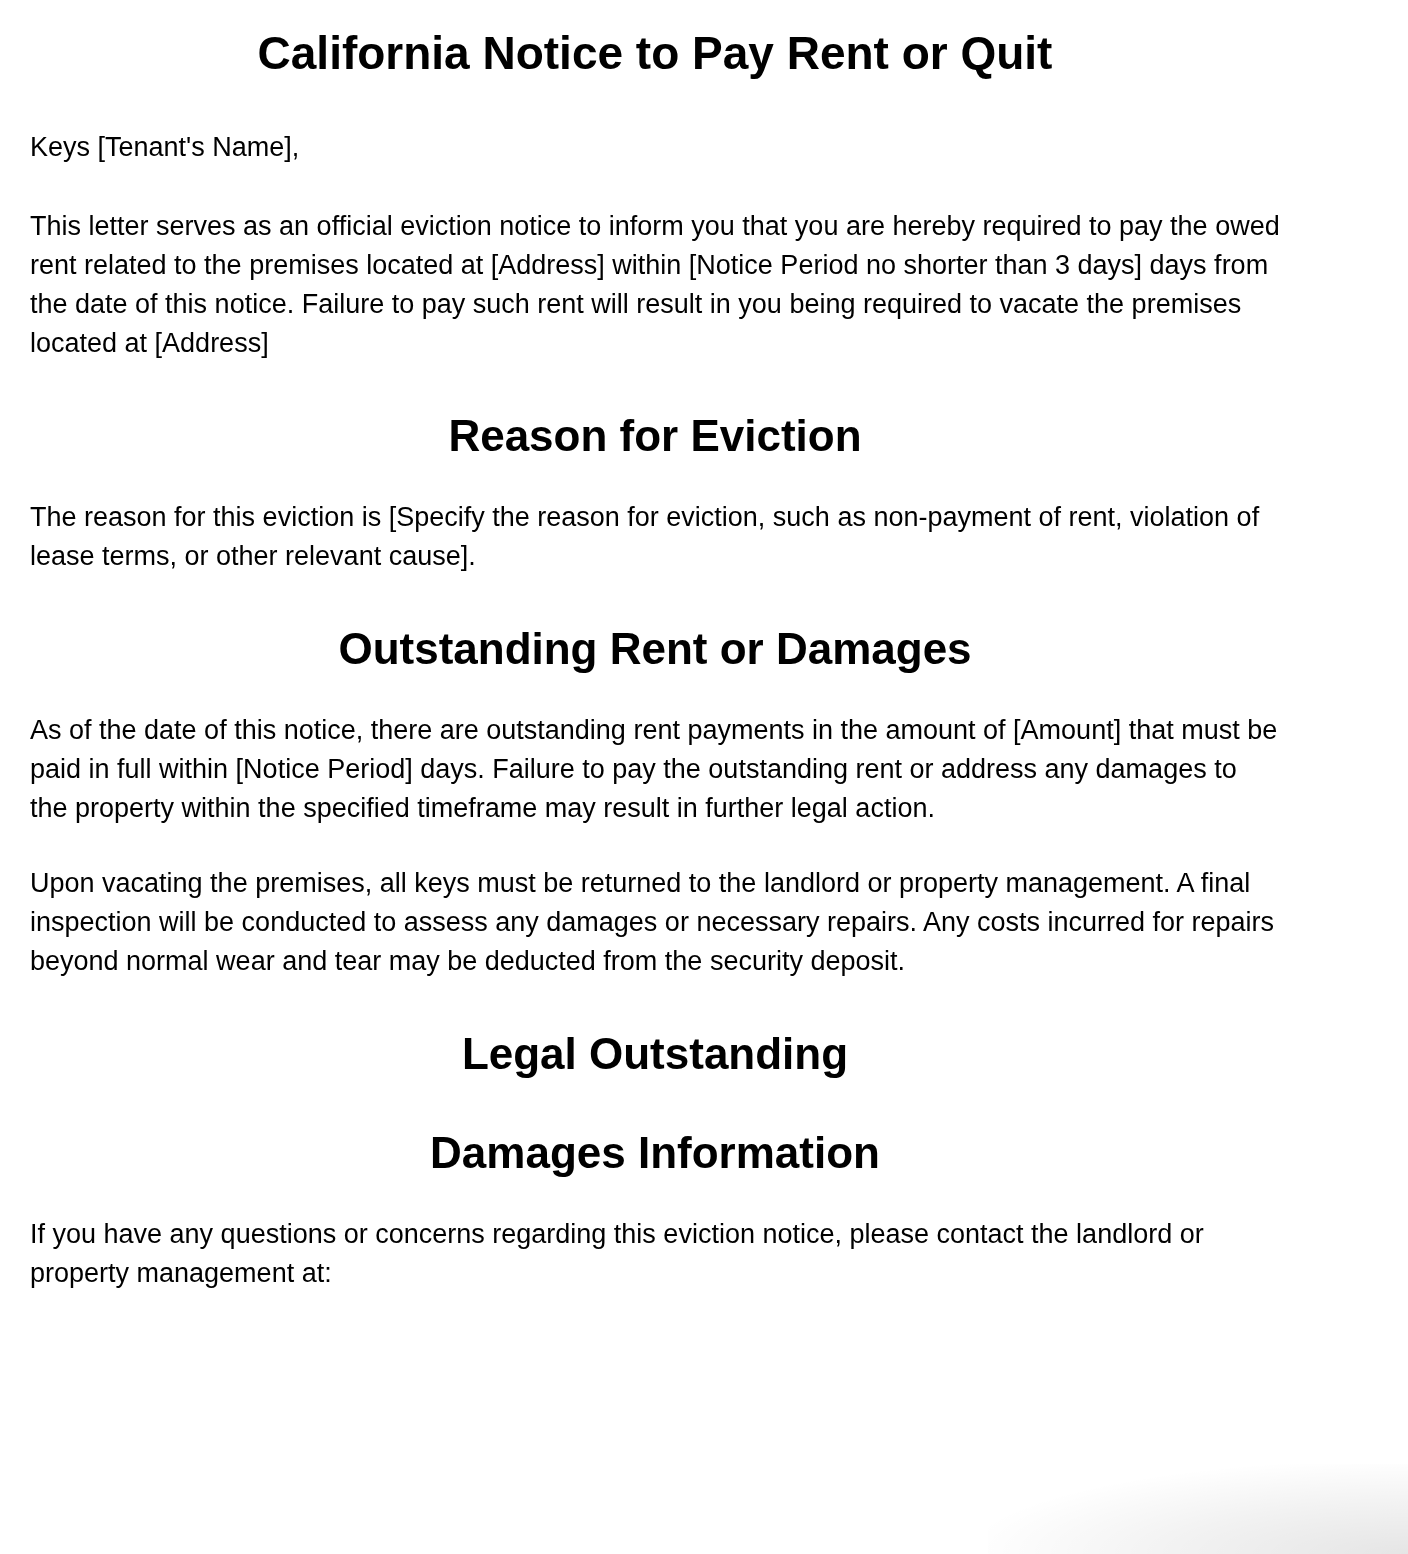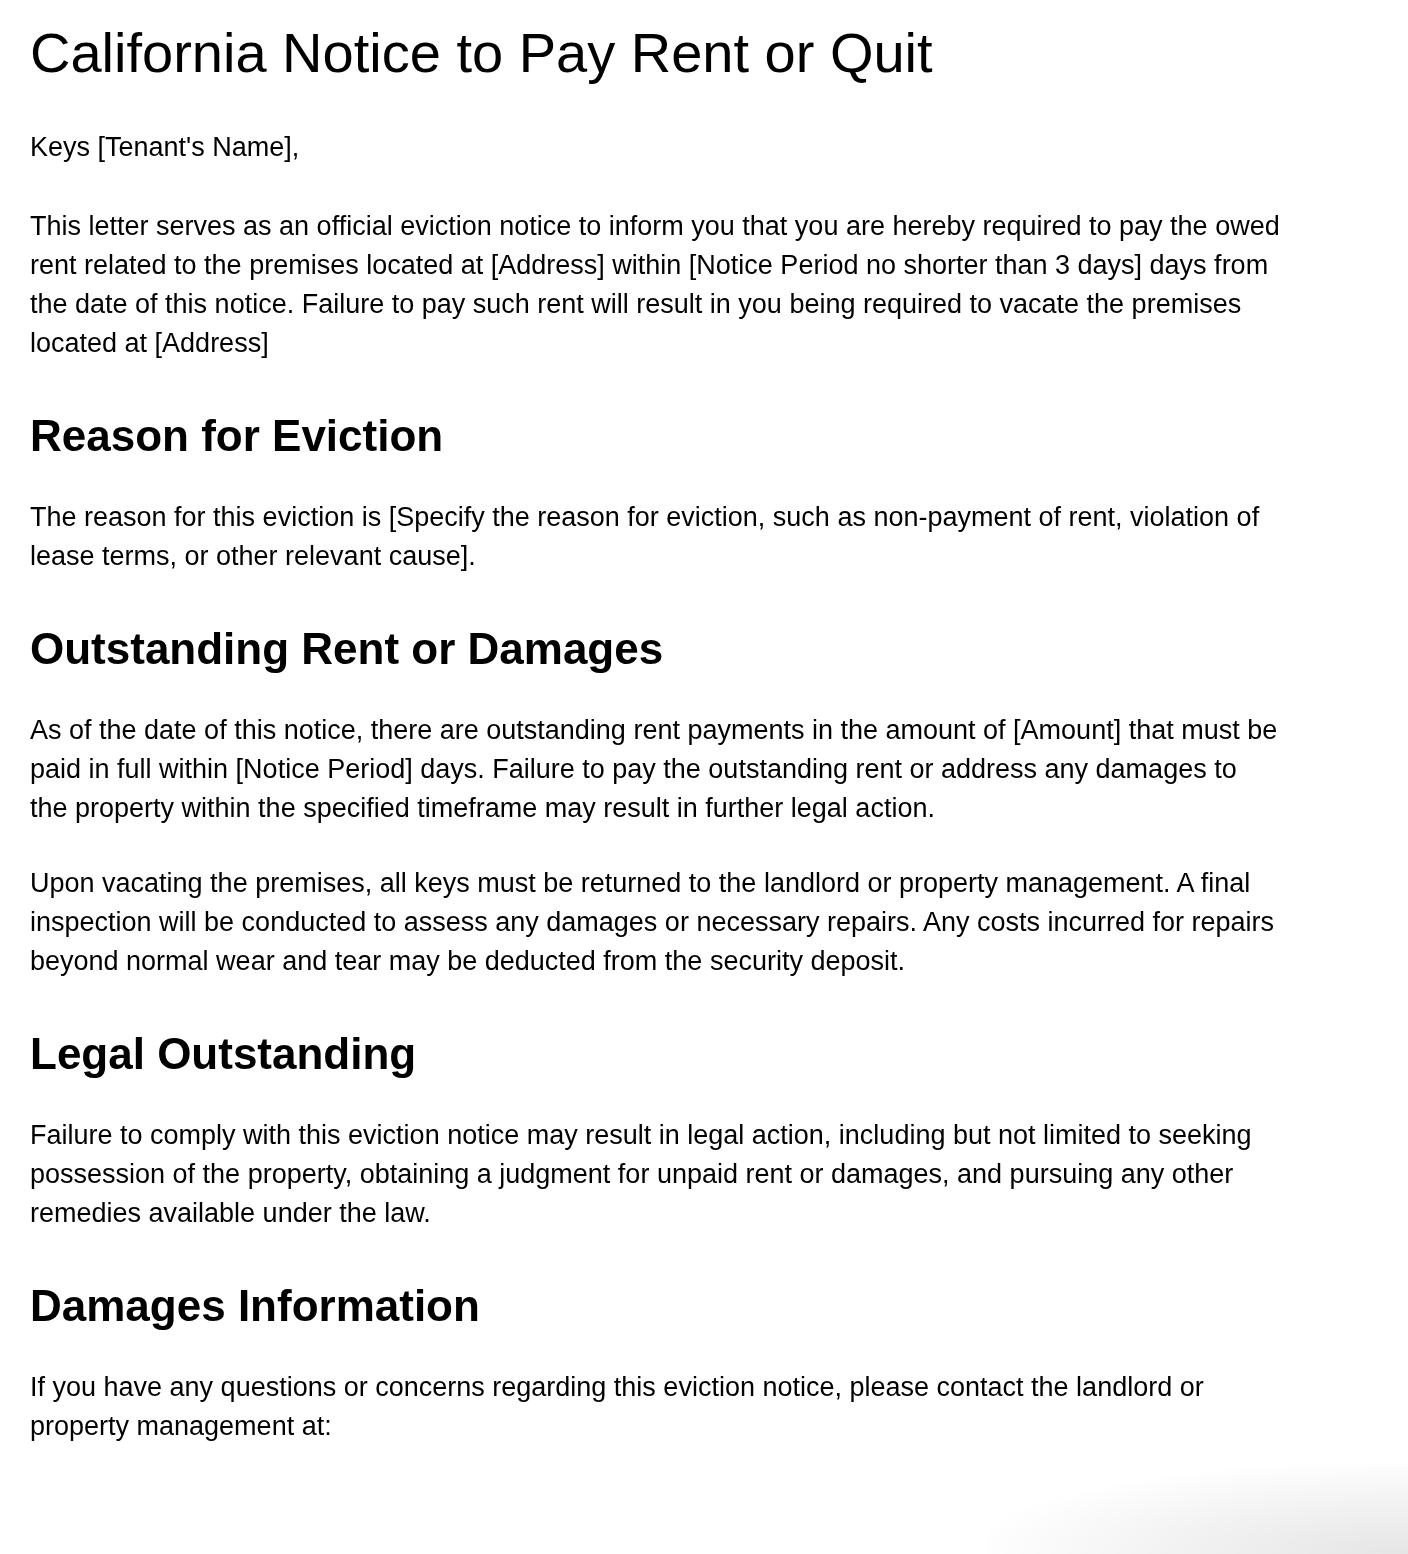--- a/index.html
+++ b/index.html
@@ -16,44 +16,46 @@
       color: #000000;
     }
     .page {
       position: absolute;
       left: 30px;
       top: 0;
       width: 1250px;
     }
     h1 {
       font-family: "Liberation Sans", sans-serif;
-      font-weight: normal;
-      font-size: 56px;
+      font-weight: bold;
+      font-size: 46px;
       line-height: 66px;
       margin: 20px 0 0 0;
       letter-spacing: 0px;
+      text-align: center;
     }
     p {
       font-family: "Liberation Sans", sans-serif;
       font-size: 27px;
       line-height: 39px;
       margin: 0;
     }
     .greeting {
       margin-top: 42px;
     }
     .intro {
       margin-top: 40px;
     }
     h2 {
       font-family: "Liberation Sans", sans-serif;
       font-weight: bold;
       font-size: 44px;
       line-height: 52px;
       margin: 0;
+      text-align: center;
     }
     .section h2 {
       margin-top: 47px;
     }
     .section p {
       margin-top: 36px;
     }
     .corner-shadow {
       position: absolute;
       right: 0;
@@ -83,21 +85,20 @@
     <h2>Outstanding Rent or Damages</h2>
     <p>As of the date of this notice, there are outstanding rent payments in the amount of [Amount] that must be paid in full within [Notice Period] days. Failure to pay the outstanding rent or address any damages to the property within the specified timeframe may result in further legal action.</p>
   </div>
 
   <div class="section">
     <p>Upon vacating the premises, all keys must be returned to the landlord or property management. A final inspection will be conducted to assess any damages or necessary repairs. Any costs incurred for repairs beyond normal wear and tear may be deducted from the security deposit.</p>
   </div>
 
   <div class="section">
     <h2>Legal Outstanding</h2>
-    <p>Failure to comply with this eviction notice may result in legal action, including but not limited to seeking possession of the property, obtaining a judgment for unpaid rent or damages, and pursuing any other remedies available under the law.</p>
   </div>
 
   <div class="section">
     <h2>Damages Information</h2>
     <p>If you have any questions or concerns regarding this eviction notice, please contact the landlord or property management at:</p>
   </div>
 </div>
 
 <div class="corner-shadow"></div>
 

